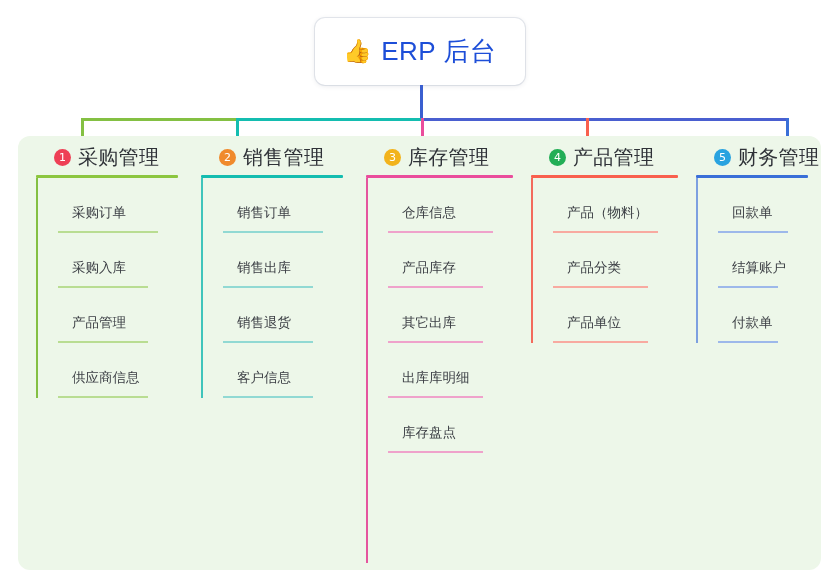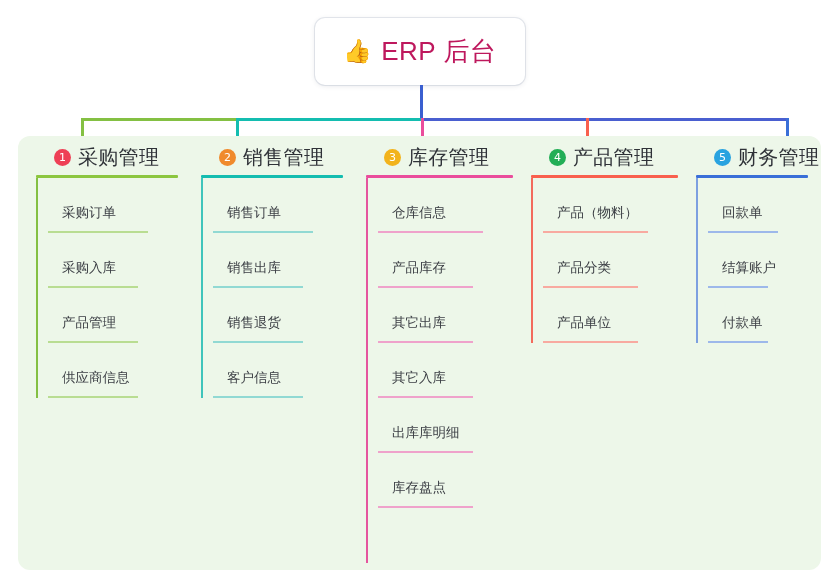--- a/index.html
+++ b/index.html
@@ -31,21 +31,21 @@
     box-sizing: border-box;
   }
   #root-node .root-emoji {
     font-size: 23px;
     line-height: 1;
     margin-right: 9px;
     font-family: "DejaVu Sans", sans-serif;
   }
   #root-node .root-title {
     font-size: 26px;
-    color: #be185d;
+    color: #1d4ed8;
     letter-spacing: 0.5px;
     white-space: nowrap;
   }
 
   
   .conn {
     position: absolute;
   }
 
   
@@ -90,21 +90,21 @@
   }
   .col-rule {
     height: 3px;
     margin-top: 7px;
     border-radius: 1px;
   }
 
   
   .leaves {
     position: relative;
-    padding-left: 12px;
+    padding-left: 22px;
     margin-top: 0px;
   }
   .spine {
     position: absolute;
     left: 20px;
     top: 0;
     width: 2px;
   }
   .leaf {
     position: relative;
@@ -215,24 +215,20 @@
         </div>
         <div class="leaf">
           <div class="leaf-label">产品库存</div>
           <div class="leaf-rule" style="background: rgb(239, 162, 203); width: 95px;"></div>
         </div>
         <div class="leaf">
           <div class="leaf-label">其它出库</div>
           <div class="leaf-rule" style="background: rgb(239, 162, 203); width: 95px;"></div>
         </div>
         <div class="leaf">
-          <div class="leaf-label">其它入库</div>
-          <div class="leaf-rule" style="background: rgb(239, 162, 203); width: 95px;"></div>
-        </div>
-        <div class="leaf">
           <div class="leaf-label">出库库明细</div>
           <div class="leaf-rule" style="background: rgb(239, 162, 203); width: 95px;"></div>
         </div>
         <div class="leaf">
           <div class="leaf-label">库存盘点</div>
           <div class="leaf-rule" style="background: rgb(239, 162, 203); width: 95px;"></div>
         </div>
       </div>
     </div>
     <div class="column" style="left: 531px; width: 165px;">

